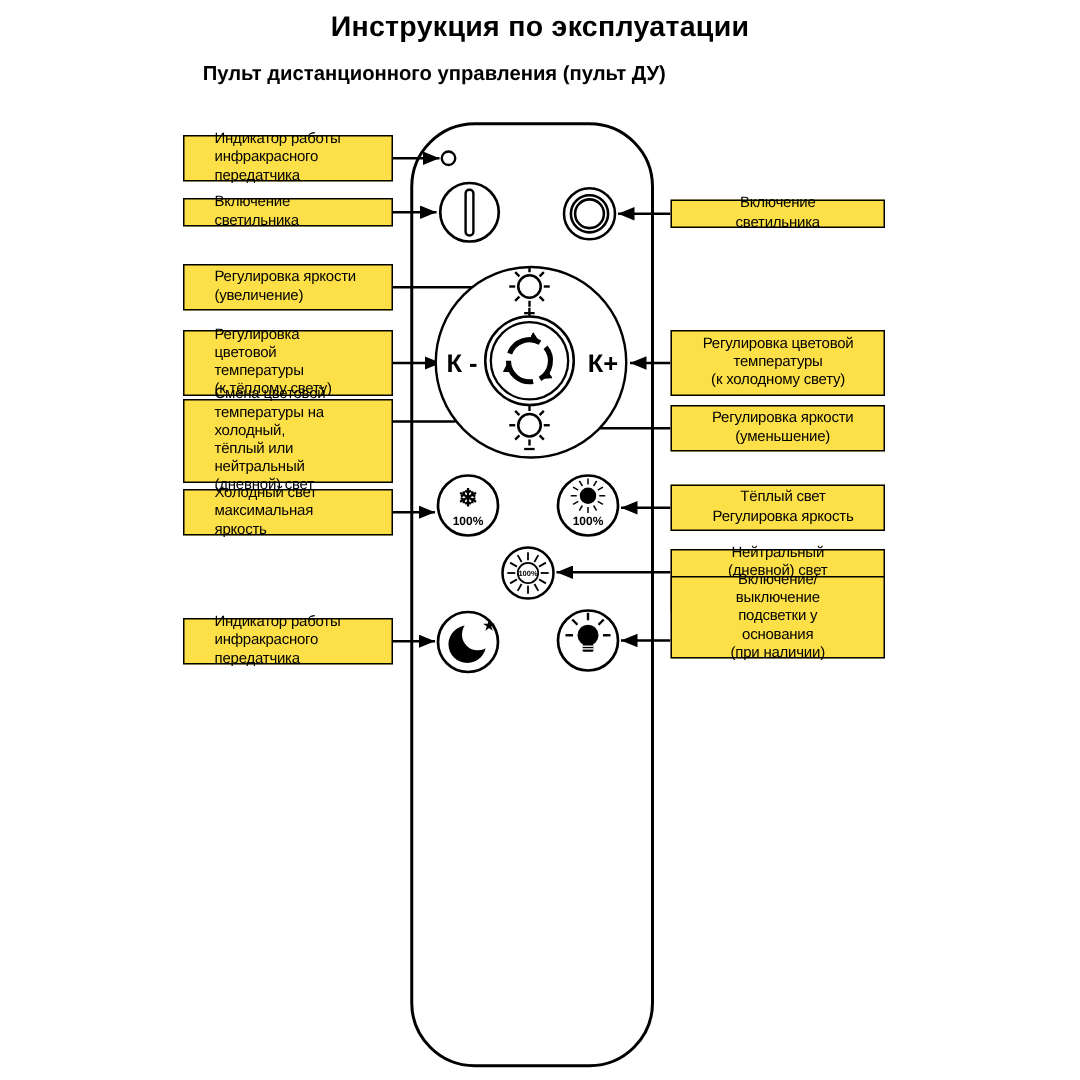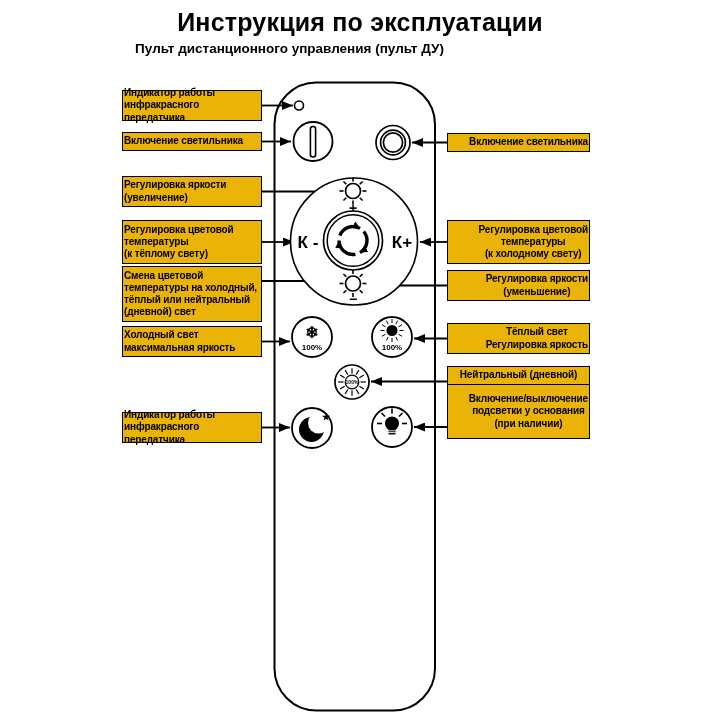--- a/index.html
+++ b/index.html
@@ -1,24 +1,24 @@
 <!DOCTYPE html>
 <html><head>
 <meta charset="utf-8">
 <style>
   html,body{margin:0;padding:0;background:#fff;}
   body{width:720px;height:720px;font-family:"Liberation Sans",sans-serif;color:#000;}
   .stage{position:relative;width:720px;height:720px;overflow:hidden;background:#fff;}
   .title{position:absolute;top:8px;left:0;width:720px;text-align:center;
-         font-size:25px;font-weight:bold;letter-spacing:.2px;}
+         font-size:19px;font-weight:bold;letter-spacing:.2px;}
   .subtitle{position:absolute;top:41px;left:0;width:579px;text-align:center;
             font-size:13.5px;font-weight:bold;}
-  .callout{position:absolute;box-sizing:border-box;border:1.6px solid #000;background:#eab308;
-           font-size:10px;font-weight:bold;line-height:1.22;letter-spacing:-0.15px;
-           display:flex;align-items:center;padding:2px 1px;white-space:pre-line;}
+  .callout{position:absolute;box-sizing:border-box;border:1.6px solid #000;background:#fde047;
+           font-size:10px;font-weight:normal;line-height:1.22;letter-spacing:-0.15px;
+           display:flex;align-items:center;padding:2px 20px;white-space:pre-line;}
   .callout.left-col{left:122px;width:140px;justify-content:flex-start;text-align:left;}
   .callout.right-col{left:447px;width:143px;justify-content:flex-end;text-align:center;}
   svg{position:absolute;top:0;left:0;}
   svg .shape{fill:#fff;stroke:#000;}
   svg .conn{stroke:#000;stroke-width:1.8;fill:none;}
   svg .cyc{stroke:#000;stroke-width:3.4;fill:none;}
   svg text{font-family:"Liberation Sans",sans-serif;font-weight:bold;fill:#000;}
 </style>
 </head>
 <body>

